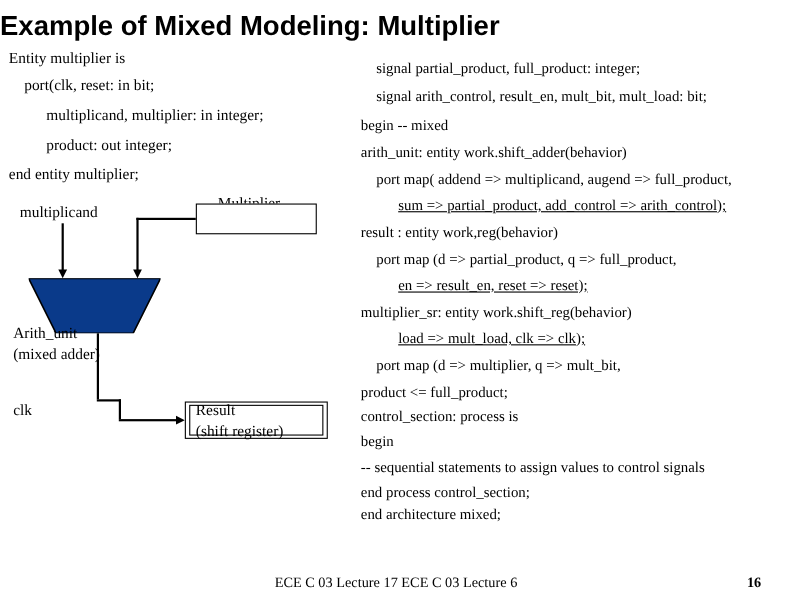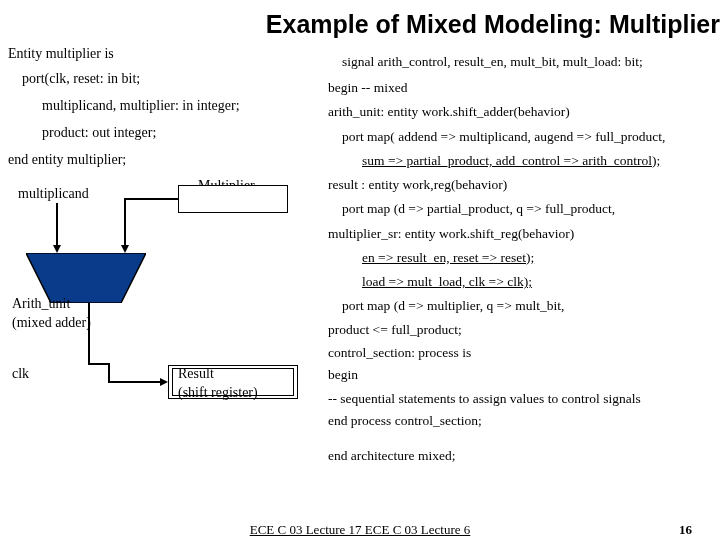--- a/index.html
+++ b/index.html
@@ -7,21 +7,21 @@
     width: 720px;
     height: 540px;
     background: #fff;
     font-family: "Times New Roman", serif;
     position: relative;
     overflow: hidden;
   }
   .title {
     font-family: Arial, sans-serif;
     font-size: 25px;
-    text-align: right;
+    text-align: left;
     margin-top: 10px;
     margin-bottom: 6px;
   }
   .content {
     display: flex;
     flex-direction: row;
     padding: 0 8px;
   }
   .left-col {
     width: 320px;
@@ -89,21 +89,21 @@
     border-bottom: 4px solid transparent;
     border-left: 8px solid #000;
   }
 
   .footer {
     position: absolute;
     bottom: 18px;
     width: 100%;
     font-size: 13px;
   }
-  .foot-center { position: absolute; left: 50%; transform: translateX(-50%); white-space: nowrap; text-decoration: underline; }
+  .foot-center { position: absolute; left: 50%; transform: translateX(-50%); white-space: nowrap; }
   .foot-right { position: absolute; right: 28px; font-weight: bold; }
 </style>
 </head>
 <body>
 
 <h1 class="title">Example of Mixed Modeling: Multiplier</h1>
 
 <div class="content">
 
   <div class="left-col">
@@ -151,36 +151,37 @@
       <div class="reg-box result-reg-outer"></div>
       <div class="reg-box result-reg-inner"></div>
       <div class="d-label result-lbl" style="z-index:2">
         <span>Result</span><br>
         <span>(shift register)</span>
       </div>
     </div>
   </div>
 
   <div class="right-col">
+    <div class="r-line r-ind1" style="margin-top:8px">signal partial_product, full_product: integer;</div>
     <div class="r-line r-ind1" style="margin-top:8px">signal arith_control, result_en, mult_bit, mult_load: bit;</div>
     <div class="r-line" style="margin-top:8px">begin -- mixed</div>
     <div class="r-line" style="margin-top:6px">arith_unit: entity work.shift_adder(behavior)</div>
     <div class="r-line r-ind1" style="margin-top:6px">port map( addend =&gt; multiplicand, augend =&gt; full_product,</div>
     <div class="r-line r-ind3" style="margin-top:6px">sum =&gt; partial_product, add_control =&gt; arith_control);</div>
     <div class="r-line" style="margin-top:6px">result : entity work,reg(behavior)</div>
     <div class="r-line r-ind1" style="margin-top:6px">port map (d =&gt; partial_product, q =&gt; full_product,</div>
+    <div class="r-line r-ind3" style="margin-top:6px">en =&gt; result_en, reset =&gt; reset);</div>
     <div class="r-line" style="margin-top:6px">multiplier_sr: entity work.shift_reg(behavior)</div>
-    <div class="r-line r-ind3" style="margin-top:6px">en =&gt; result_en, reset =&gt; reset);</div>
     <div class="r-line r-ind3" style="margin-top:6px">load =&gt; mult_load, clk =&gt; clk);</div>
     <div class="r-line r-ind1" style="margin-top:6px">port map (d =&gt; multiplier, q =&gt; mult_bit,</div>
     <div class="r-line" style="margin-top:6px">product &lt;= full_product;</div>
     <div class="r-line" style="margin-top:4px">control_section: process is</div>
     <div class="r-line" style="margin-top:4px">begin</div>
     <div class="r-line" style="margin-top:6px">-- sequential statements to assign values to control signals</div>
     <div class="r-line" style="margin-top:4px">end process control_section;</div>
-    <div class="r-line" style="margin-top:16px">end architecture mixed;</div>
+    <div class="r-line" style="margin-top:2px">end architecture mixed;</div>
   </div>
 </div>
 
 <div class="footer">
   <span class="foot-center">ECE C 03 Lecture 17 ECE C 03 Lecture 6</span>
   <span class="foot-right">16</span>
 </div>
 
 </body></html>

